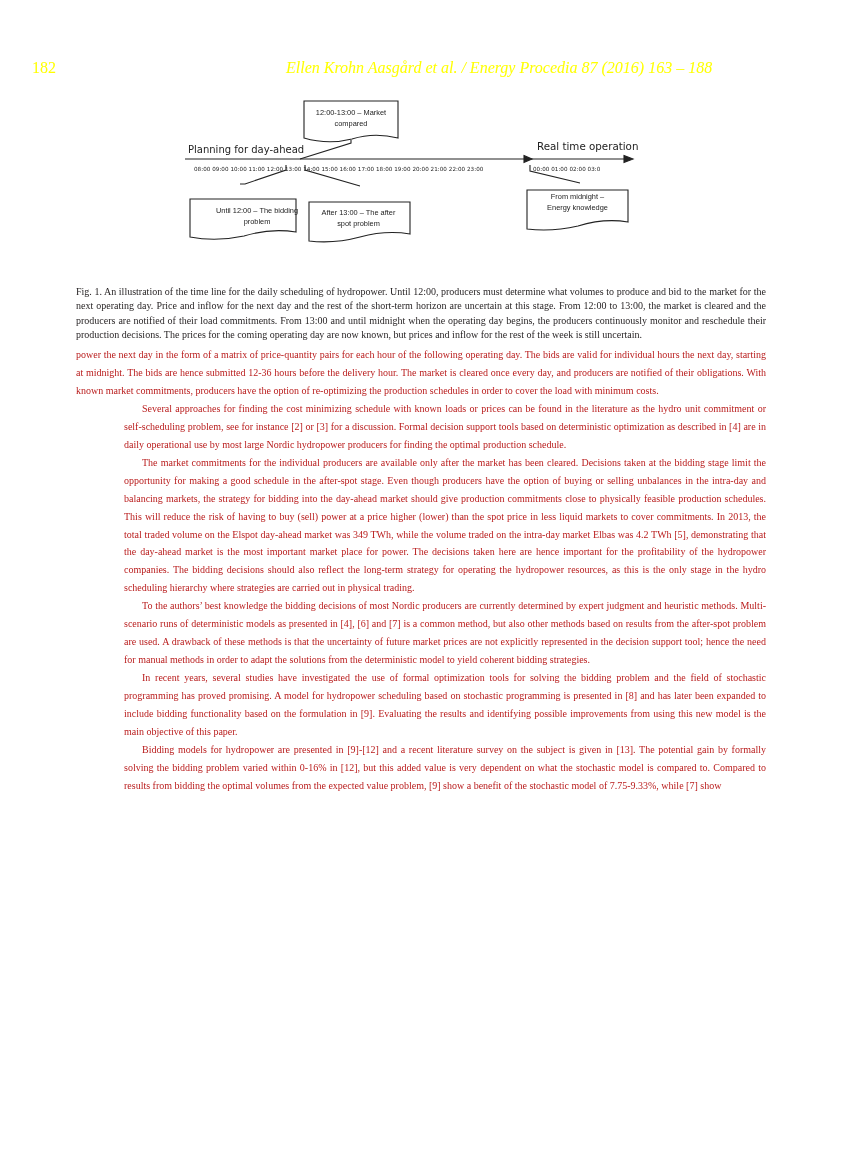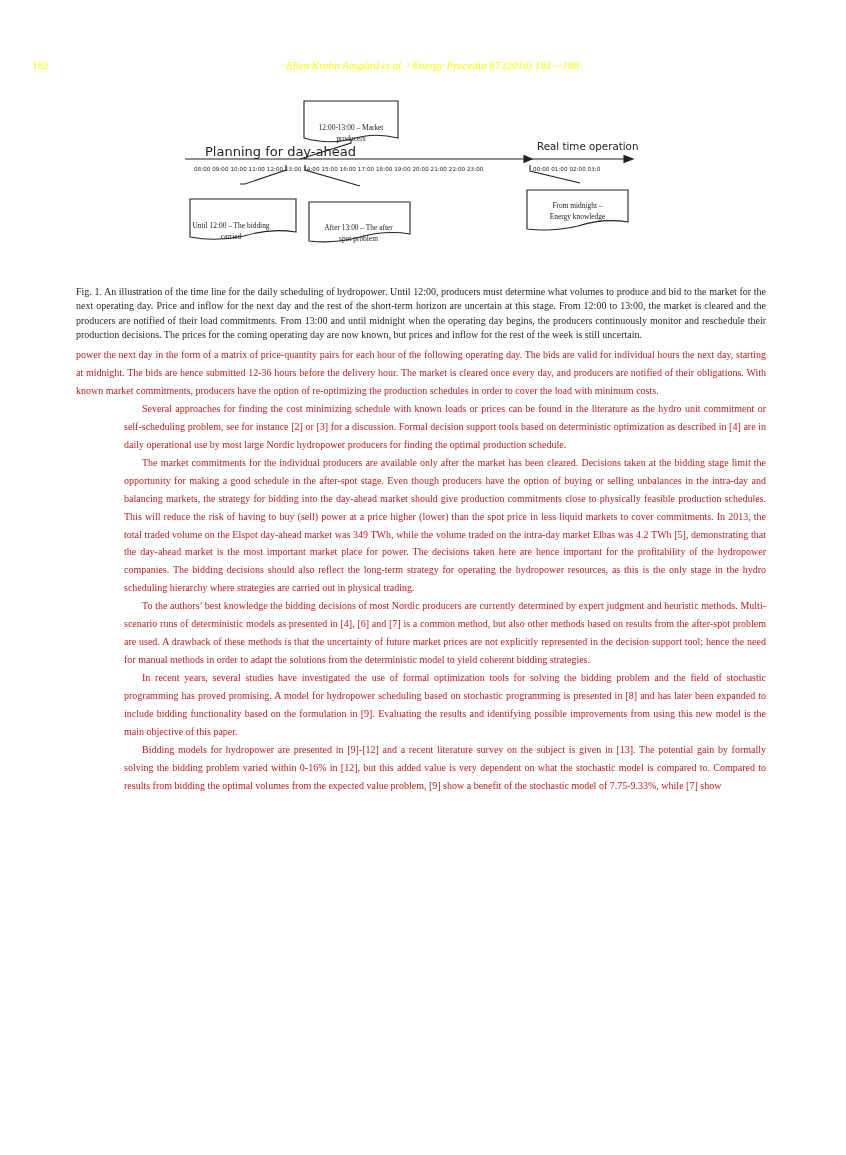--- a/index.html
+++ b/index.html
@@ -1,35 +1,35 @@
 <!DOCTYPE html>
 <html><head>
 <meta charset="utf-8">
 <style>
   html, body { margin: 0; padding: 0; background: #ffffff; }
   body { width: 846px; height: 1155px; position: relative; overflow: hidden; font-family: "Liberation Serif", "DejaVu Serif", serif; color: #231f20; }
-  .header { position: absolute; top: 59px; left: 0; width: 776px; height: 16px; font-size: 11px; color: #ffff00; font-style: italic; }
+  .header { position: absolute; top: 59px; left: 0; width: 776px; height: 16px; font-size: 16px; color: #ffff00; font-style: italic; }
   .header .page-num { position: absolute; left: 32px; font-style: normal; }
   .header .running { position: absolute; left: 286px; }
   .figure { position: absolute; left: 0; top: 95px; width: 846px; height: 170px; }
   .figure svg { position: absolute; left: 0; top: 0; }
   .fig-label { position: absolute; font-family: "DejaVu Sans", sans-serif; color: #222; white-space: nowrap; }
-  .fig-box-text { position: absolute; font-family: Liberation Serif, serif; font-size: 7.4px; line-height: 11px; text-align: center; color: #222; margin-top: 15px; }
+  .fig-box-text { position: absolute; font-family: Liberation Sans, sans-serif; font-size: 7.4px; line-height: 11px; text-align: center; color: #222; }
   .ticks { position: absolute; font-family: "DejaVu Sans", sans-serif; font-size: 5.6px; color: #222; white-space: nowrap; letter-spacing: 0.05px; }
   .caption { position: absolute; left: 76px; top: 285px; width: 690px; font-size: 10px; line-height: 14.3px; text-align: justify; color: #231f20; }
   .body-text { position: absolute; left: 76px; top: 346px; width: 690px; font-size: 10px; line-height: 17.95px; text-align: justify; color: #b91c1c; }
   .body-text p { margin: 0; text-indent: 0; }
   .body-text p.indent { text-indent: 18px; margin-left: 48px; }
 </style>
 </head>
 <body>
 
 <div class="header">
   <span class="page-num">182</span>
-  <span class="running">Ellen Krohn Aasgård et al. / Energy Procedia 87 (2016) 181 – 188</span>
+  <span class="running">Ellen Krohn Aasgård et al. / Energy Procedia 87 (2016) 163 – 188</span>
 </div>
 
 <div class="figure">
   <svg width="846" height="170" viewBox="0 0 846 170">
     <g fill="none" stroke="#222" stroke-width="1.1">
 
       <line x1="185" y1="64" x2="630" y2="64"></line>
 
       <polygon points="524,60.5 532,64 524,67.5" fill="#222"></polygon>
       <polygon points="624,60.5 633,64 624,67.5" fill="#222"></polygon>
@@ -45,38 +45,38 @@
       <polyline points="530,70 530,76 580,88"></polyline>
 
       <path d="M190,104 L296,104 L296,137 Q270,133 244,141 Q216,147 190,142 Z" fill="#fff"></path>
 
       <path d="M309,107 L410,107 L410,139 Q386,135 360,142 Q334,149 309,146 Z" fill="#fff"></path>
 
       <path d="M527,95 L628,95 L628,127 Q604,123 578,131 Q552,137 527,134 Z" fill="#fff"></path>
     </g>
   </svg>
 
-  <div class="fig-label" style="left:188px; top:49px; font-size:13px;margin-left:17px;">Planning for day-ahead</div>
+  <div class="fig-label" style="left:188px; top:49px; font-size:10px;">Planning for day-ahead</div>
   <div class="fig-label" style="left:537px; top:45px; font-size:10.3px;text-align:right;">Real time operation</div>
   <div class="ticks" style="left:194px; top:71px;">08:00 09:00 10:00 11:00 12:00 13:00 14:00 15:00 16:00 17:00 18:00 19:00 20:00 21:00 22:00 23:00</div>
   <div class="ticks" style="left:533px; top:71px;">00:00 01:00 02:00 03:0</div>
 
   <div class="fig-box-text" style="left:304px; top:12px; width:94px;">
     <div>12:00-13:00 – Market</div>
-    <div>producers</div>
+    <div>compared</div>
   </div>
-  <div class="fig-box-text" style="left:178px; top:110px; width:106px;">
+  <div class="fig-box-text" style="left:204px; top:110px; width:106px;">
     <div>Until 12:00 – The bidding</div>
-    <div>carried</div>
+    <div>problem</div>
   </div>
   <div class="fig-box-text" style="left:309px; top:112px; width:99px;">
     <div>After 13:00 – The after</div>
     <div>spot problem</div>
   </div>
-  <div class="fig-box-text" style="left:527px; top:90px; width:101px;">
+  <div class="fig-box-text" style="left:527px; top:96px; width:101px;">
     <div>From midnight –</div>
     <div>Energy knowledge</div>
   </div>
 </div>
 
 <div class="caption">Fig. 1. An illustration of the time line for the daily scheduling of hydropower. Until 12:00, producers must determine what volumes to produce and bid to the market for the next operating day. Price and inflow for the next day and the rest of the short-term horizon are uncertain at this stage. From 12:00 to 13:00, the market is cleared and the producers are notified of their load commitments. From 13:00 and until midnight when the operating day begins, the producers continuously monitor and reschedule their production decisions. The prices for the coming operating day are now known, but prices and inflow for the rest of the week is still uncertain.</div>
 
 <div class="body-text">
   <p>power the next day in the form of a matrix of price-quantity pairs for each hour of the following operating day. The bids are valid for individual hours the next day, starting at midnight. The bids are hence submitted 12-36 hours before the delivery hour. The market is cleared once every day, and producers are notified of their obligations. With known market commitments, producers have the option of re-optimizing the production schedules in order to cover the load with minimum costs.</p>
   <p class="indent">Several approaches for finding the cost minimizing schedule with known loads or prices can be found in the literature as the hydro unit commitment or self-scheduling problem, see for instance [2] or [3] for a discussion. Formal decision support tools based on deterministic optimization as described in [4] are in daily operational use by most large Nordic hydropower producers for finding the optimal production schedule.</p>

